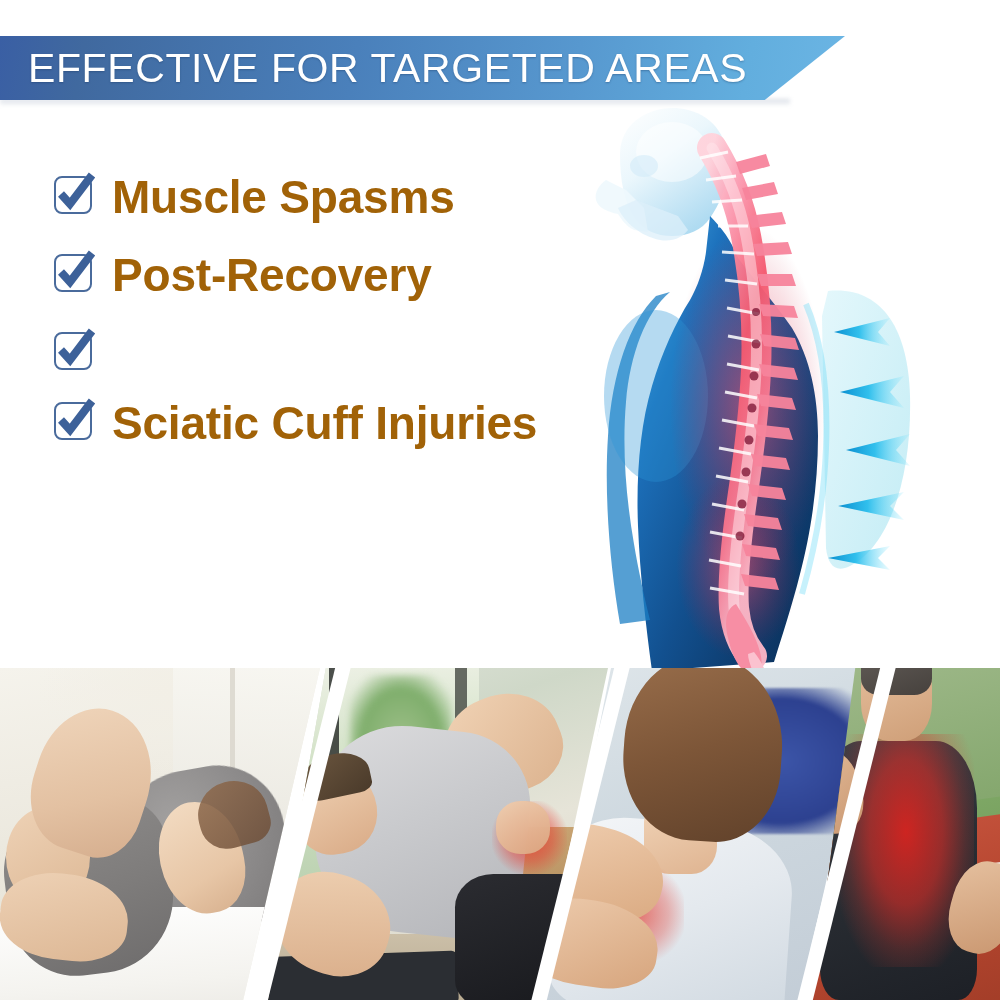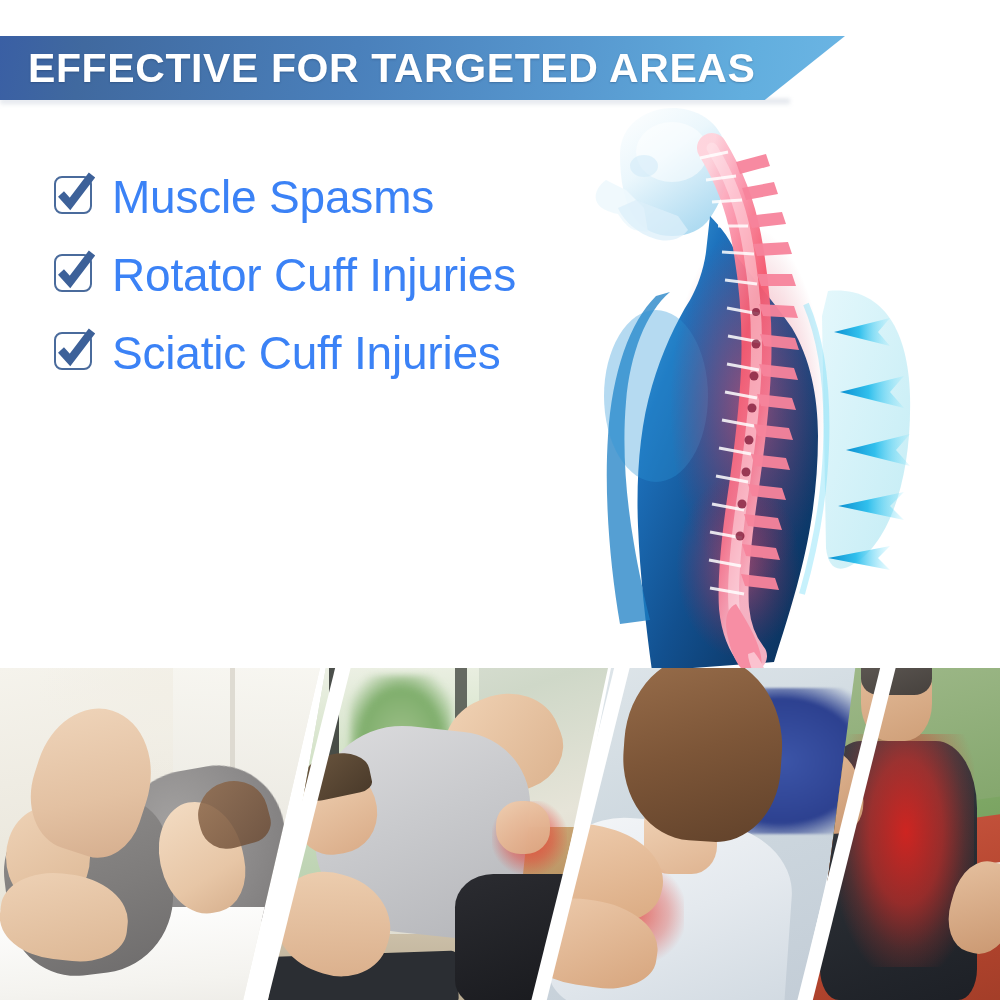--- a/index.html
+++ b/index.html
@@ -20,21 +20,21 @@
   }
   .banner-shape {
     position:absolute; inset:0;
     background:linear-gradient(100deg,#3a5fa4 0%,#40699f 10%,#4a80bb 42%,#5798cf 68%,#62aede 88%,#6bb5e4 100%);
     clip-path:polygon(0 0, 100% 0, 90.5% 100%, 0 100%);
   }
   .banner-text {
     position:absolute; left:28px; top:50%; transform:translateY(-50%);
     color:#ffffff;
     font-size:41px;
-    font-weight:bold;
+    font-weight:normal;
     letter-spacing:0.6px;
     white-space:nowrap;
     text-shadow:0 1px 2px rgba(20,50,90,0.35);
   }
   .banner-shadow {
     position:absolute; left:0; top:99px; width:790px; height:7px;
     background:linear-gradient(180deg,rgba(110,130,160,0.30),rgba(255,255,255,0));
     filter:blur(2px);
     z-index:39;
   }
@@ -65,22 +65,22 @@
     background:#ffffff;
   }
   .checkbox svg {
     position:absolute; left:0px; top:-3px;
     width:46px; height:46px;
     overflow:visible;
   }
   .check-label {
     font-size:46px;
     line-height:58px;
-    color:#3b82f6;
-    font-weight:400;
+    color:#a16207;
+    font-weight:700;
     letter-spacing:-0.2px;
     white-space:pre-line;
     text-align:center;
   }
   .check-label .line2 { display:block; }
 
   
   .spine-area {
     position:absolute; left:560px; top:96px; width:440px; height:575px;
     z-index:20;
@@ -272,29 +272,37 @@
     <div class="check-item">
       <span class="checkbox">
         <span class="box"></span>
         <svg viewBox="0 0 46 46" aria-hidden="true">
           <path d="M9 23 L18 33 L40 4" fill="none" stroke="#3d6199" stroke-width="8" stroke-linecap="butt" stroke-linejoin="miter"></path>
         </svg>
       </span>
       <span class="check-label">Muscle Spasms</span>
     </div>
 
-
     <div class="check-item">
       <span class="checkbox">
         <span class="box"></span>
         <svg viewBox="0 0 46 46" aria-hidden="true">
           <path d="M9 23 L18 33 L40 4" fill="none" stroke="#3d6199" stroke-width="8" stroke-linecap="butt" stroke-linejoin="miter"></path>
         </svg>
       </span>
-      <span class="check-label">Rotator Cuff Injuries</span>
+      <span class="check-label">Post-Recovery</span>
+    </div>
+
+    <div class="check-item">
+      <span class="checkbox">
+        <span class="box"></span>
+        <svg viewBox="0 0 46 46" aria-hidden="true">
+          <path d="M9 23 L18 33 L40 4" fill="none" stroke="#3d6199" stroke-width="8" stroke-linecap="butt" stroke-linejoin="miter"></path>
+        </svg>
+      </span>
     </div>
 
     <div class="check-item">
       <span class="checkbox">
         <span class="box"></span>
         <svg viewBox="0 0 46 46" aria-hidden="true">
           <path d="M9 23 L18 33 L40 4" fill="none" stroke="#3d6199" stroke-width="8" stroke-linecap="butt" stroke-linejoin="miter"></path>
         </svg>
       </span>
       <span class="check-label">Sciatic Cuff Injuries</span>

